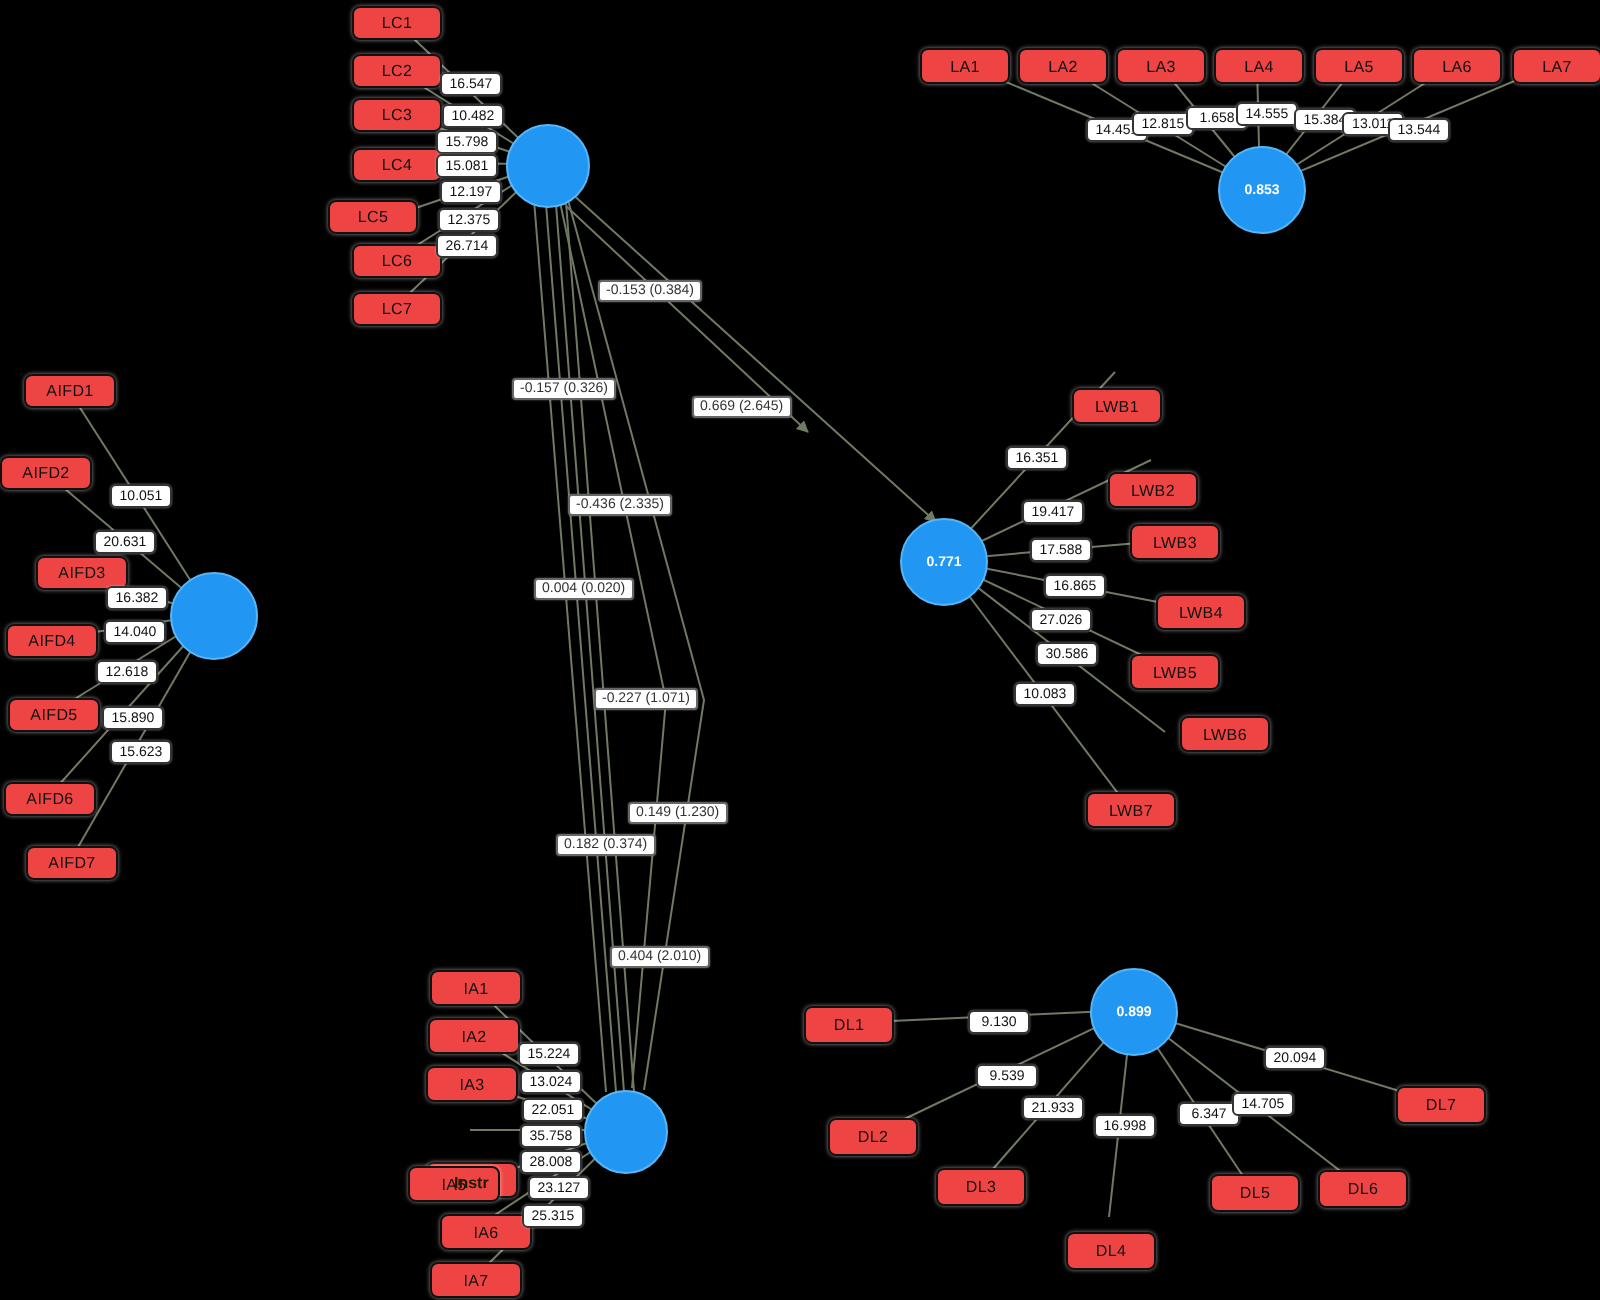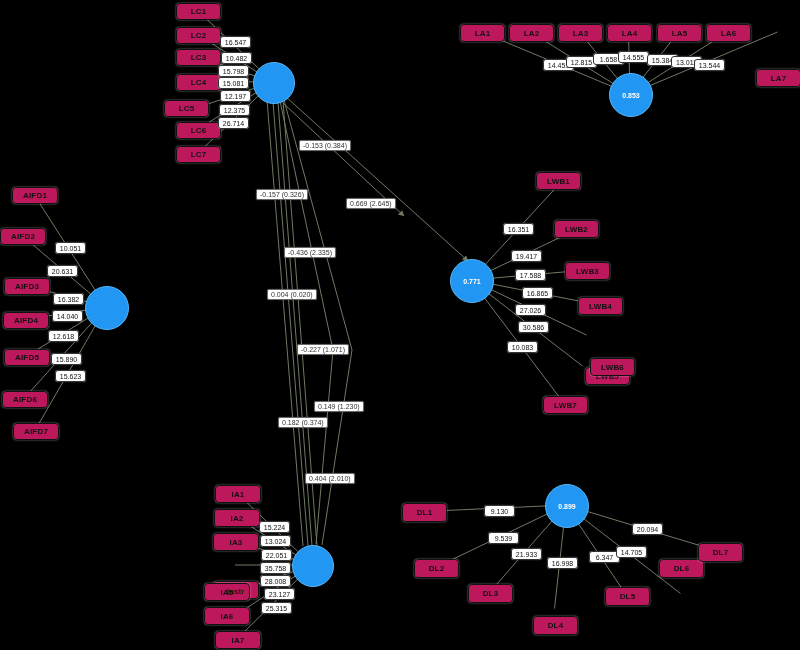--- a/index.html
+++ b/index.html
@@ -1,21 +1,21 @@
 <!DOCTYPE html>
 <html><head>
 <meta charset="utf-8">
 <style>
   html,body{margin:0;padding:0;background:#000;}
   #canvas{position:relative;width:800px;height:650px;background:#000;overflow:hidden;
           font-family:"Liberation Sans",sans-serif;}
   #wires{position:absolute;left:0;top:0;z-index:1;}
-  .ybox{position:absolute;z-index:3;background:#be185d;border:1.5px solid #111;border-radius:4px;
+  .ybox{position:absolute;z-index:3;background:#ef4444;border:1.5px solid #111;border-radius:4px;
         box-shadow:0 0 2px rgba(255,255,255,.55);display:flex;align-items:center;justify-content:center;
-        font-size:8px;font-weight:bold;color:#111;letter-spacing:.2px;}
+        font-size:8px;font-weight:normal;color:#111;letter-spacing:.2px;}
   .vbox{position:absolute;z-index:4;background:#fff;border:1px solid #333;border-radius:3px;
         min-width:25px;height:10px;display:flex;align-items:center;justify-content:center;
         font-size:7px;color:#111;padding:0 2px;box-shadow:0 0 1px rgba(255,255,255,.5);}
   .plabel{position:absolute;z-index:5;background:#fff;border:1px solid #666;border-radius:2px;
           font-size:7px;color:#333;padding:1px 3px;white-space:nowrap;
           box-shadow:0 0 1px rgba(255,255,255,.4);}
   .lcircle{position:absolute;z-index:6;border-radius:50%;background:#2196F3;border:1.5px solid #56b6f7;
            display:flex;align-items:center;justify-content:center;color:#fff;font-size:7px;font-weight:bold;}
   .frag{position:absolute;z-index:7;font-size:8px;font-weight:bold;color:#1a1c00;}
 </style>
@@ -98,88 +98,88 @@
     <div class="vbox" style="left: 218px; top: 117px;">26.714</div>
     <div class="lcircle" style="left: 253px; top: 62px; width: 40px; height: 40px;">
       <span></span>
     </div>
     <div class="ybox" style="left: 460px; top: 24px; width: 43px; height: 16px;">LA1</div>
     <div class="ybox" style="left: 509px; top: 24px; width: 43px; height: 16px;">LA2</div>
     <div class="ybox" style="left: 558px; top: 24px; width: 43px; height: 16px;">LA3</div>
     <div class="ybox" style="left: 607px; top: 24px; width: 43px; height: 16px;">LA4</div>
     <div class="ybox" style="left: 657px; top: 24px; width: 43px; height: 16px;">LA5</div>
     <div class="ybox" style="left: 706px; top: 24px; width: 43px; height: 16px;">LA6</div>
-    <div class="ybox" style="left: 756px; top: 24px; width: 43px; height: 16px; margin-top: 45px;">LA7</div>
+    <div class="ybox" style="left: 756px; top: 24px; width: 43px; height: 16px;">LA7</div>
     <div class="vbox" style="left: 543px; top: 59px;">14.451</div>
     <div class="vbox" style="left: 566px; top: 56px;">12.815</div>
     <div class="vbox" style="left: 593px; top: 53px;">1.658</div>
     <div class="vbox" style="left: 618px; top: 51px;">14.555</div>
     <div class="vbox" style="left: 647px; top: 54px;">15.384</div>
     <div class="vbox" style="left: 671px; top: 56px;">13.011</div>
     <div class="vbox" style="left: 694px; top: 59px;">13.544</div>
     <div class="lcircle" style="left: 609px; top: 73px; width: 42px; height: 42px;">
       <span>0.853</span>
     </div>
     <div class="ybox" style="left: 12px; top: 187px; width: 44px; height: 15px;">AIFD1</div>
     <div class="ybox" style="left: 0px; top: 228px; width: 44px; height: 15px;">AIFD2</div>
-    <div class="ybox" style="left: 4px; top: 278px; width: 44px; height: 15px;">AIFD3</div>
+    <div class="ybox" style="left: 18px; top: 278px; width: 44px; height: 15px;">AIFD3</div>
     <div class="ybox" style="left: 3px; top: 312px; width: 44px; height: 15px;">AIFD4</div>
     <div class="ybox" style="left: 4px; top: 349px; width: 44px; height: 15px;">AIFD5</div>
     <div class="ybox" style="left: 2px; top: 391px; width: 44px; height: 15px;">AIFD6</div>
     <div class="ybox" style="left: 13px; top: 423px; width: 44px; height: 15px;">AIFD7</div>
     <div class="vbox" style="left: 55px; top: 242px;">10.051</div>
     <div class="vbox" style="left: 47px; top: 265px;">20.631</div>
     <div class="vbox" style="left: 53px; top: 293px;">16.382</div>
     <div class="vbox" style="left: 52px; top: 310px;">14.040</div>
     <div class="vbox" style="left: 48px; top: 330px;">12.618</div>
     <div class="vbox" style="left: 51px; top: 353px;">15.890</div>
     <div class="vbox" style="left: 55px; top: 370px;">15.623</div>
     <div class="lcircle" style="left: 85px; top: 286px; width: 42px; height: 42px;">
       <span></span>
     </div>
-    <div class="ybox" style="left: 536px; top: 172px; width: 43px; height: 16px;">LWB1</div>
-    <div class="ybox" style="left: 554px; top: 220px; width: 43px; height: 16px;">LWB2</div>
+    <div class="ybox" style="left: 536px; top: 194px; width: 43px; height: 16px;">LWB1</div>
+    <div class="ybox" style="left: 554px; top: 236px; width: 43px; height: 16px;">LWB2</div>
     <div class="ybox" style="left: 565px; top: 262px; width: 43px; height: 16px;">LWB3</div>
     <div class="ybox" style="left: 578px; top: 297px; width: 43px; height: 16px;">LWB4</div>
-    <div class="ybox" style="left: 585px; top: 327px; width: 43px; height: 16px; margin-top: 40px;">LWB5</div>
+    <div class="ybox" style="left: 565px; top: 327px; width: 43px; height: 16px;">LWB5</div>
     <div class="ybox" style="left: 590px; top: 358px; width: 43px; height: 16px;">LWB6</div>
     <div class="ybox" style="left: 543px; top: 396px; width: 43px; height: 16px;">LWB7</div>
     <div class="vbox" style="left: 503px; top: 223px;">16.351</div>
     <div class="vbox" style="left: 511px; top: 250px;">19.417</div>
     <div class="vbox" style="left: 515px; top: 269px;">17.588</div>
     <div class="vbox" style="left: 522px; top: 287px;">16.865</div>
     <div class="vbox" style="left: 515px; top: 304px;">27.026</div>
     <div class="vbox" style="left: 518px; top: 321px;">30.586</div>
     <div class="vbox" style="left: 507px; top: 341px;">10.083</div>
     <div class="lcircle" style="left: 450px; top: 259px; width: 42px; height: 42px;">
       <span>0.771</span>
     </div>
     <div class="ybox" style="left: 215px; top: 485px; width: 44px; height: 16px;">IA1</div>
     <div class="ybox" style="left: 214px; top: 509px; width: 44px; height: 16px;">IA2</div>
     <div class="ybox" style="left: 213px; top: 533px; width: 44px; height: 16px;">IA3</div>
     <div class="ybox" style="left: 213px; top: 581px; width: 44px; height: 16px;">IA4</div>
     <div class="ybox" style="left: 204px; top: 583px; width: 44px; height: 16px;">IA5</div>
-    <div class="ybox" style="left: 204px; top: 607px; width: 44px; height: 16px;">IA6</div>
+    <div class="ybox" style="left: 220px; top: 607px; width: 44px; height: 16px;">IA6</div>
     <div class="ybox" style="left: 215px; top: 631px; width: 44px; height: 16px;">IA7</div>
     <div class="vbox" style="left: 259px; top: 521px;">15.224</div>
     <div class="vbox" style="left: 260px; top: 535px;">13.024</div>
     <div class="vbox" style="left: 261px; top: 549px;">22.051</div>
     <div class="vbox" style="left: 260px; top: 562px;">35.758</div>
     <div class="vbox" style="left: 260px; top: 575px;">28.008</div>
     <div class="vbox" style="left: 264px; top: 588px;">23.127</div>
     <div class="vbox" style="left: 261px; top: 602px;">25.315</div>
     <div class="lcircle" style="left: 292px; top: 545px; width: 40px; height: 40px;">
       <span></span>
     </div>
     <div class="ybox" style="left: 402px; top: 503px; width: 43px; height: 17px;">DL1</div>
     <div class="ybox" style="left: 414px; top: 559px; width: 43px; height: 17px;">DL2</div>
     <div class="ybox" style="left: 468px; top: 584px; width: 43px; height: 17px;">DL3</div>
     <div class="ybox" style="left: 533px; top: 616px; width: 43px; height: 17px;">DL4</div>
     <div class="ybox" style="left: 605px; top: 587px; width: 43px; height: 17px;">DL5</div>
-    <div class="ybox" style="left: 659px; top: 559px; width: 43px; height: 17px;">DL6</div>
+    <div class="ybox" style="left: 659px; top: 585px; width: 43px; height: 17px;">DL6</div>
     <div class="ybox" style="left: 698px; top: 543px; width: 43px; height: 17px;">DL7</div>
     <div class="vbox" style="left: 484px; top: 505px;">9.130</div>
     <div class="vbox" style="left: 488px; top: 532px;">9.539</div>
     <div class="vbox" style="left: 511px; top: 548px;">21.933</div>
     <div class="vbox" style="left: 547px; top: 557px;">16.998</div>
     <div class="vbox" style="left: 589px; top: 551px;">6.347</div>
     <div class="vbox" style="left: 616px; top: 546px;">14.705</div>
     <div class="vbox" style="left: 632px; top: 523px;">20.094</div>
     <div class="lcircle" style="left: 545px; top: 484px; width: 42px; height: 42px;">
       <span>0.899</span>

